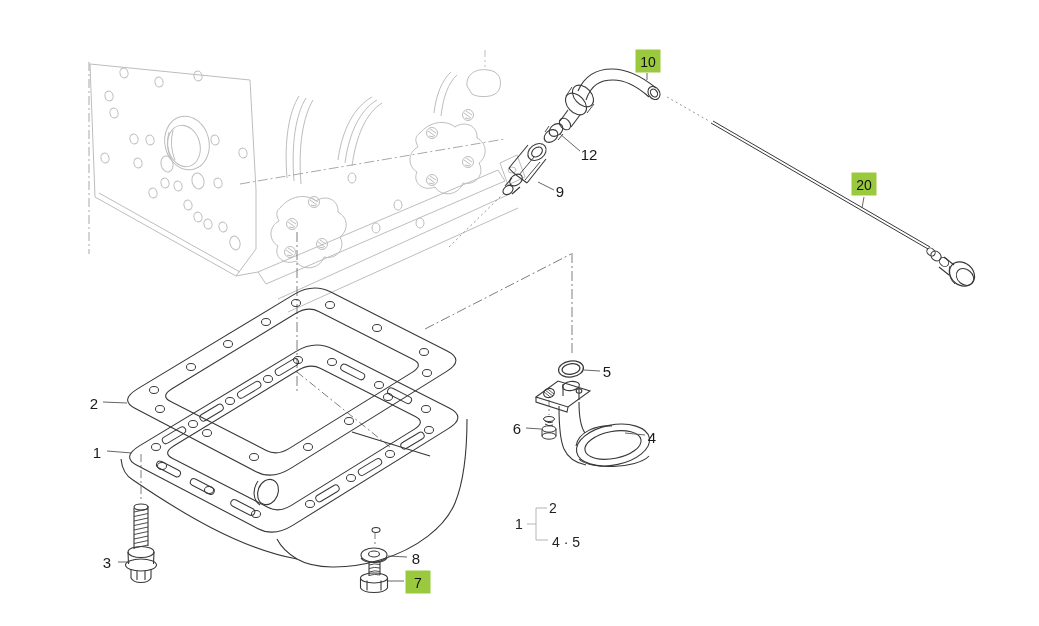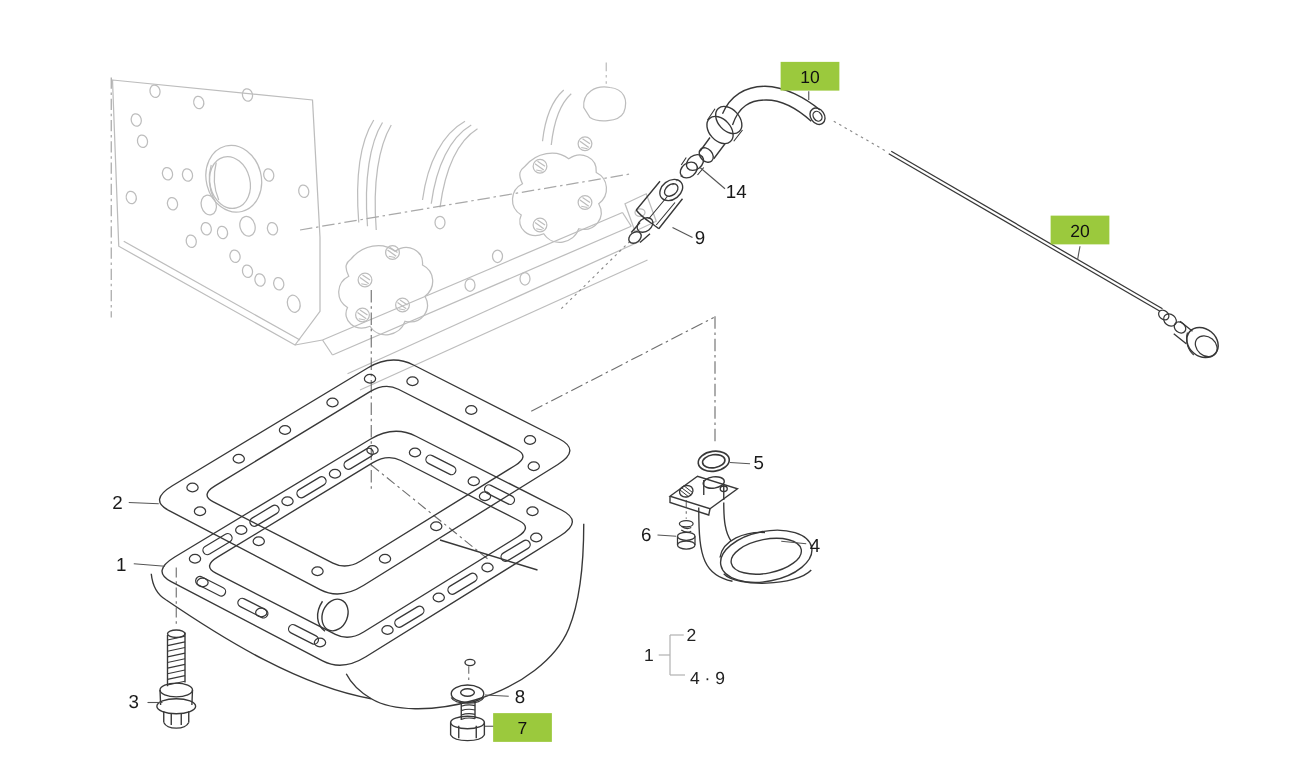--- a/index.html
+++ b/index.html
@@ -15,21 +15,21 @@
     position:absolute;
     transform:translate(-50%,-50%);
     font-size:15px;
     color:#1a1a1a;
     white-space:nowrap;
     line-height:1;
     text-align:center;
   }
   .co.hl{
     background:#9bc93d;
-    width:47px;height:23px;
+    width:25px;height:23px;
     display:flex;align-items:center;justify-content:center;
     font-size:14px;
     color:#111;
   }
   .co.ref{color:#222;font-size:14px;}
 </style>
 </head>
 <body>
 
 <div class="stage">
@@ -317,23 +317,23 @@
 </svg>
 
 <div class="co" style="left:97px;top:452px">1</div>
 <div class="co" style="left:94px;top:403px">2</div>
 <div class="co" style="left:107px;top:562px">3</div>
 <div class="co" style="left:652px;top:437px">4</div>
 <div class="co" style="left:607px;top:371px">5</div>
 <div class="co" style="left:517px;top:428px">6</div>
 <div class="co" style="left:416px;top:558px">8</div>
 <div class="co" style="left:560px;top:191px">9</div>
-<div class="co" style="left:589px;top:154px">14</div>
+<div class="co" style="left:589px;top:154px">12</div>
 
 <div class="co hl" style="left:648px;top:61px">10</div>
 <div class="co hl" style="left:864px;top:184px">20</div>
 <div class="co hl" style="left:418px;top:582px">7</div>
 
 <div class="co ref" style="left:553px;top:508px">2</div>
 <div class="co ref" style="left:519px;top:524px">1</div>
-<div class="co ref" style="left:566px;top:542px">4 · 9</div>
+<div class="co ref" style="left:566px;top:542px">4 · 5</div>
 
 </div>
 
 </body></html>

